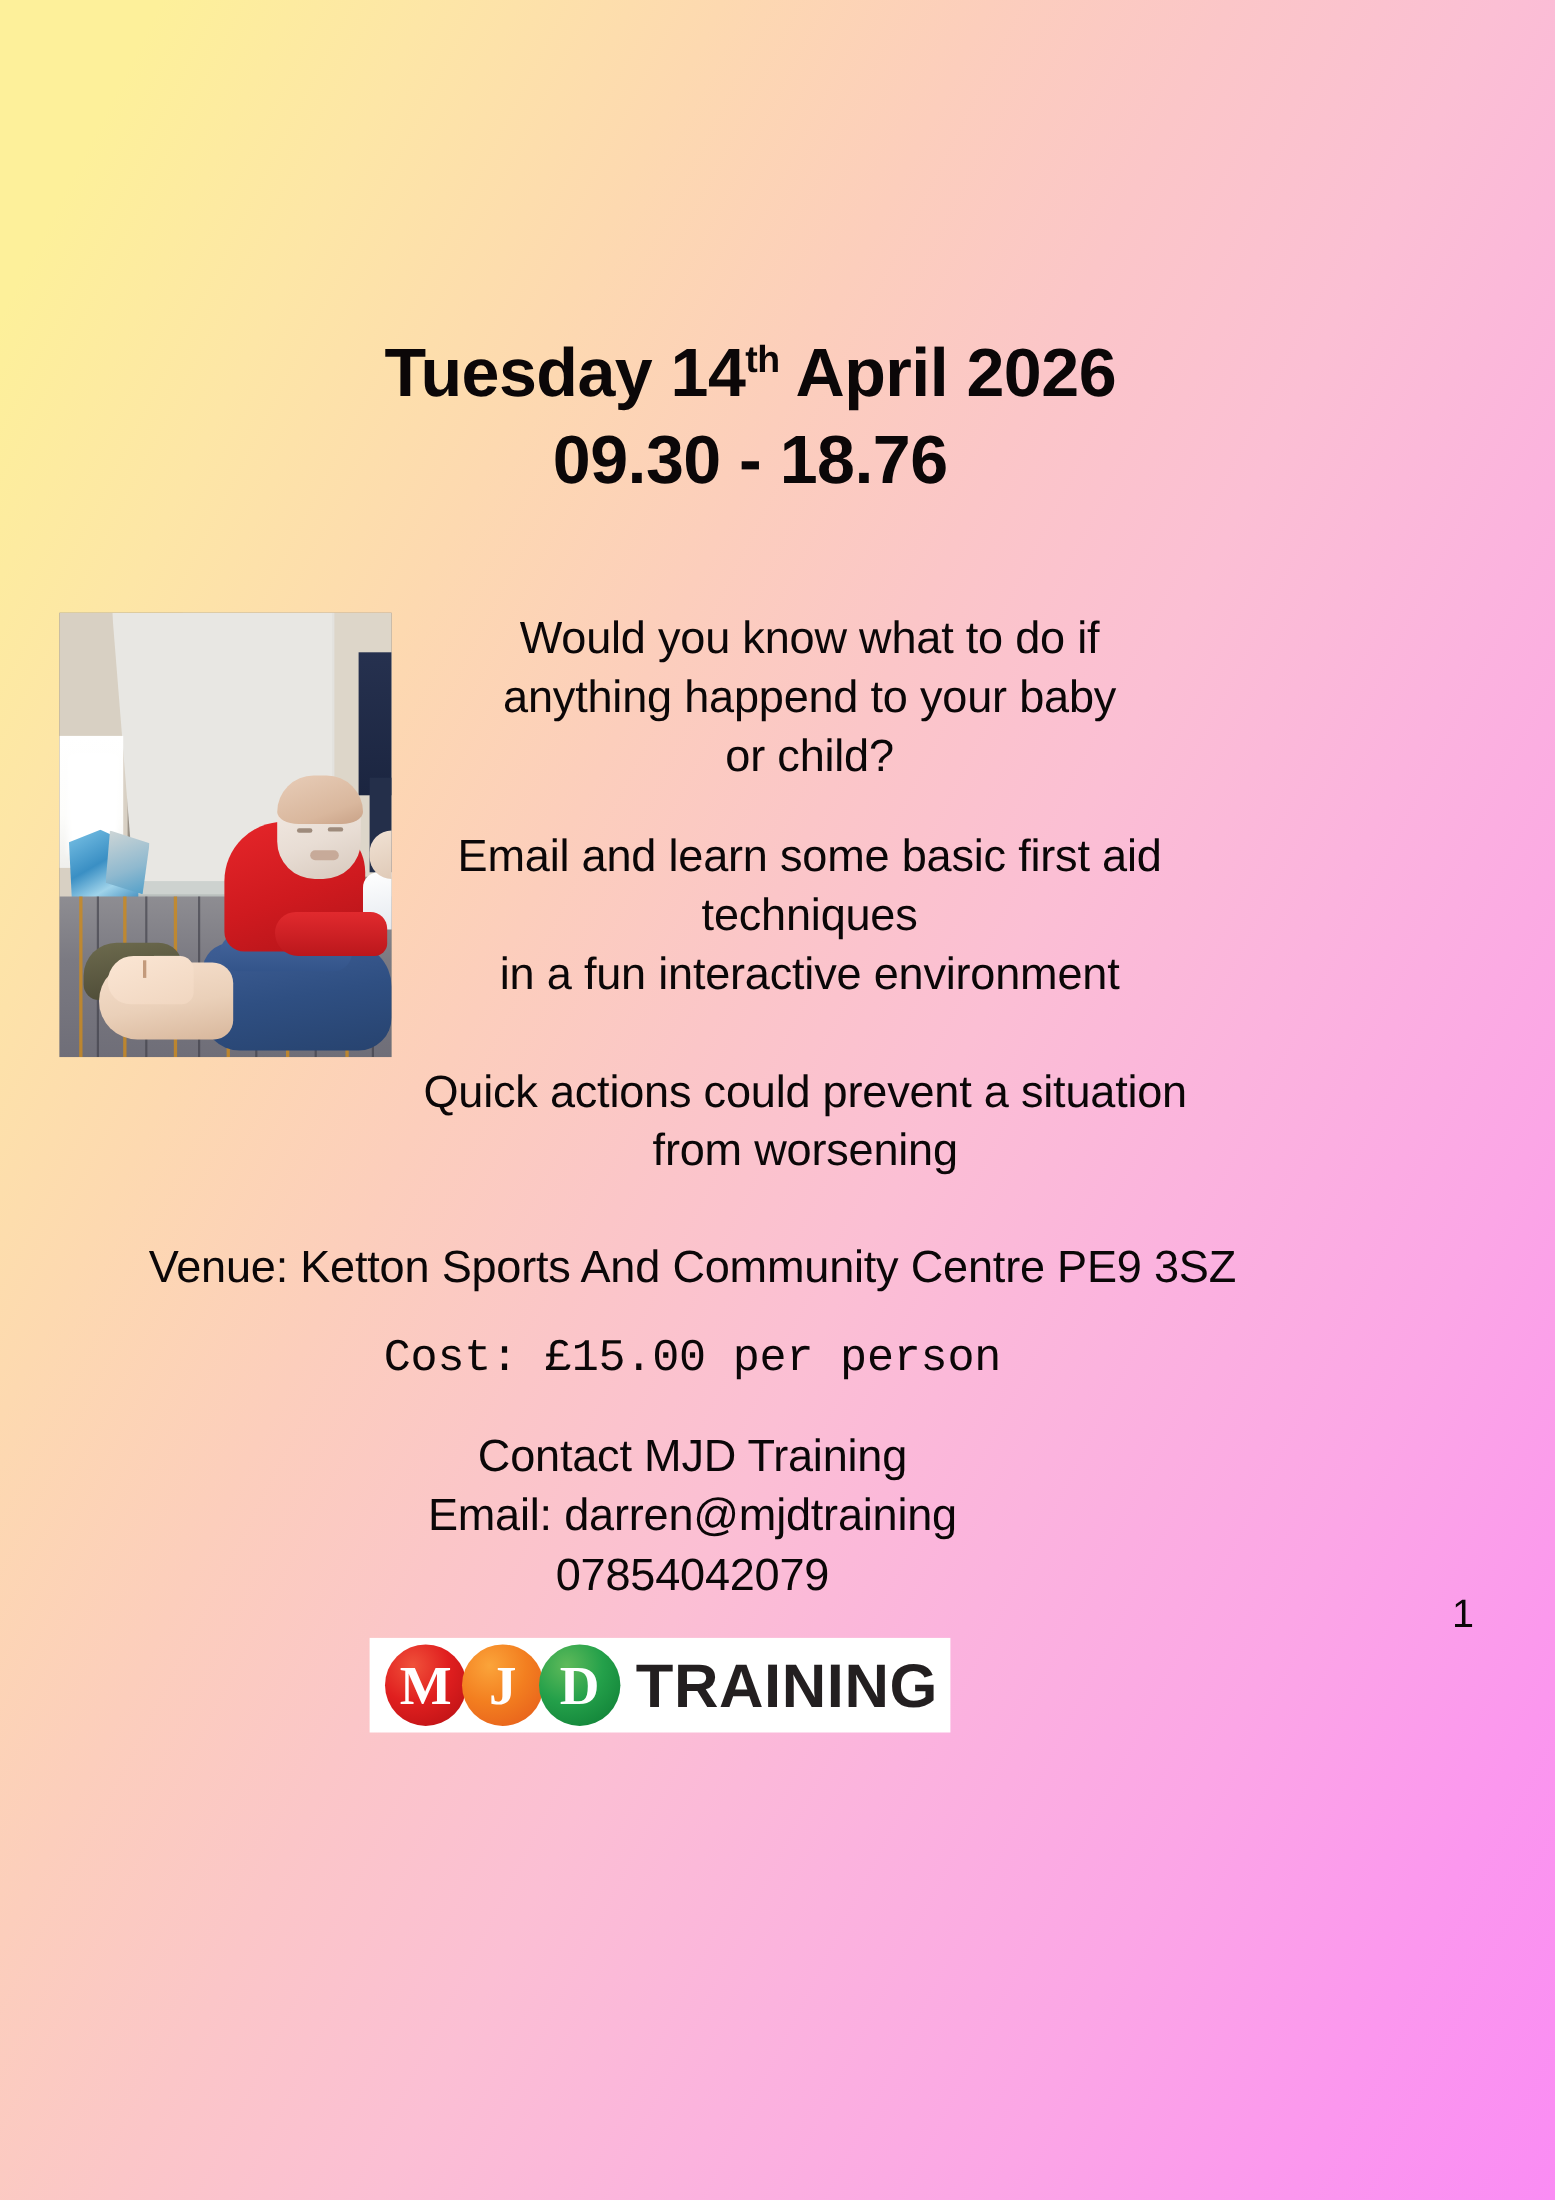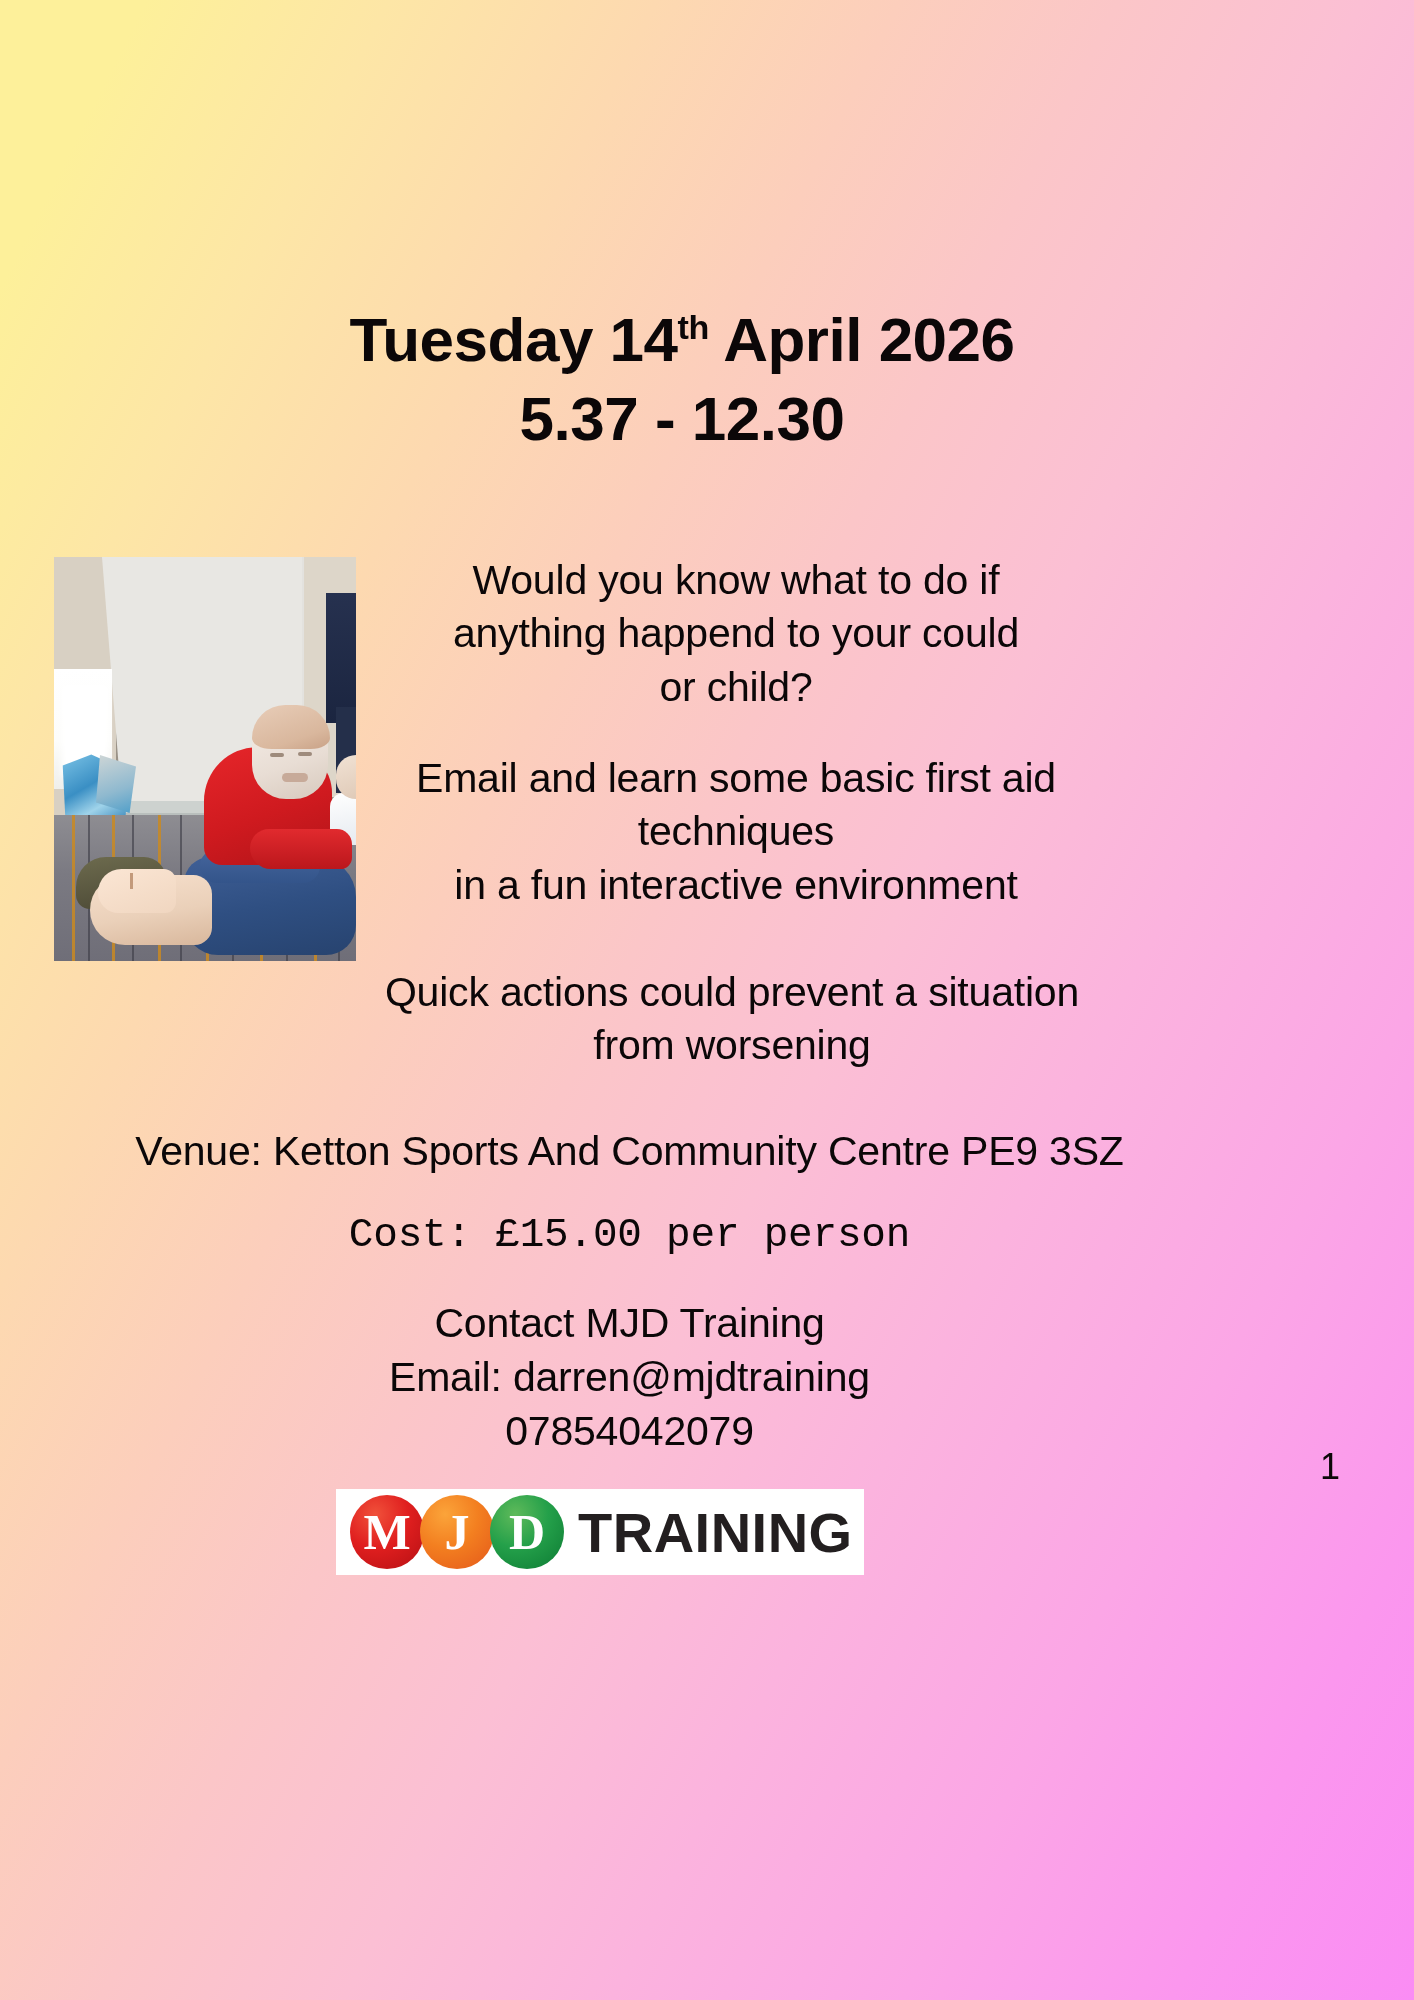--- a/index.html
+++ b/index.html
@@ -248,21 +248,21 @@
   }
 </style>
 </head>
 <body>
 
 <div class="poster">
 
 
   <div class="date-block">
     <div class="date-line"><span>Tuesday 14</span><sup>th</sup><span> April 2026</span></div>
-    <div class="date-line">5.37 - 12.30</div>
+    <div class="date-line">09.30 - 18.76</div>
   </div>
 
   <div class="photo">
     <div class="ph ph-wall-left"></div>
     <div class="ph ph-wall-right"></div>
     <div class="ph ph-wall-shadow"></div>
     <div class="ph ph-wall-mid"></div>
     <div class="ph ph-window"></div>
     <div class="ph ph-window-glow"></div>
     <div class="ph ph-skirting"></div>
@@ -297,21 +297,21 @@
     <div class="ph ph-head"></div>
     <div class="ph ph-hair"></div>
     <div class="ph ph-eye1"></div>
     <div class="ph ph-eye2"></div>
     <div class="ph ph-mouth"></div>
     <div class="ph ph-hood-arm"></div>
   </div>
 
   <div class="copy copy-1">
     <div>Would you know what to do if</div>
-    <div>anything happend to your could</div>
+    <div>anything happend to your baby</div>
     <div>or child?</div>
   </div>
 
   <div class="copy copy-2">
     <div>Email and learn some basic first aid</div>
     <div>techniques</div>
     <div>in a fun interactive environment</div>
   </div>
 
   <div class="copy copy-3">

